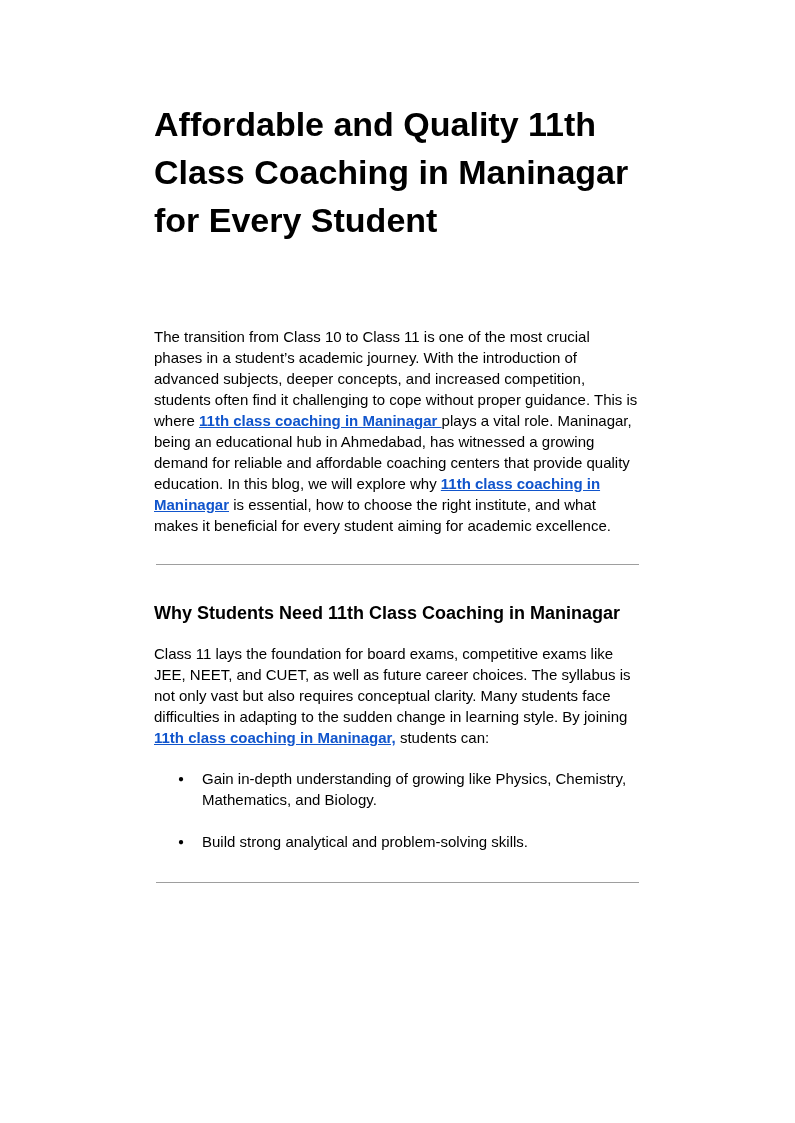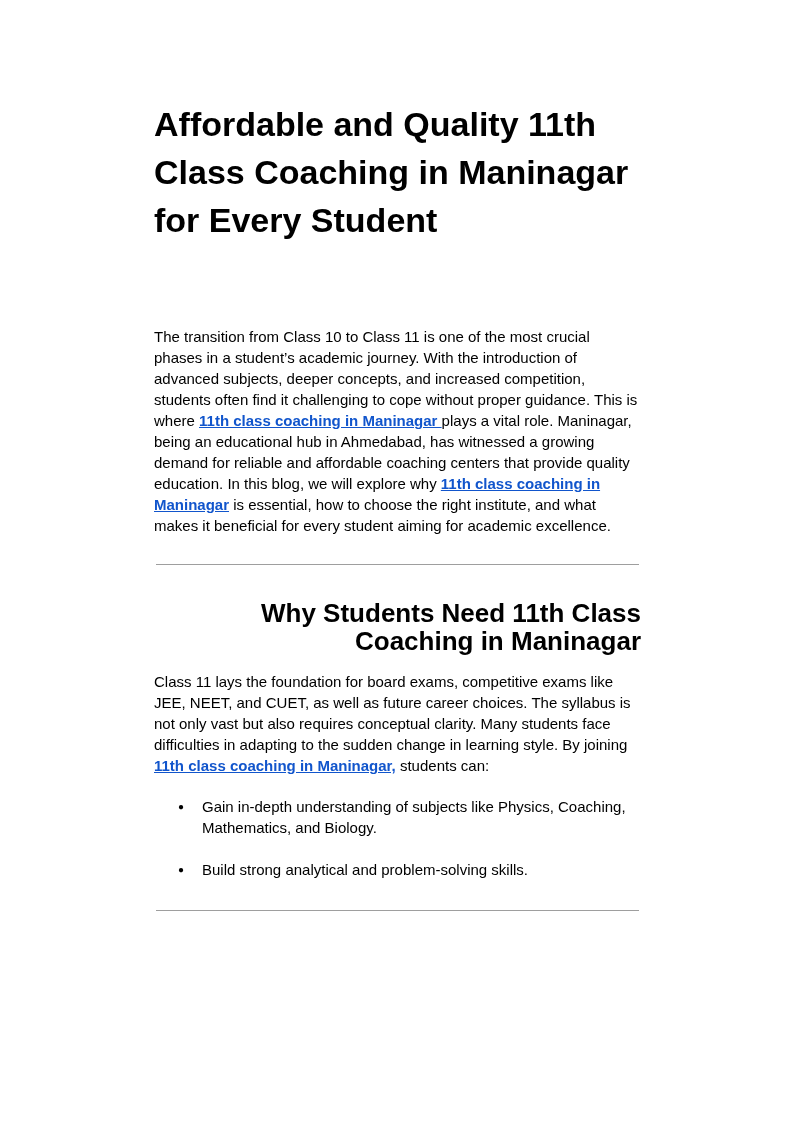--- a/index.html
+++ b/index.html
@@ -37,25 +37,24 @@
   .intro-para{margin-top:82px;}
   .divider{
     border:none;
     border-top:1px solid var(--divider-color);
     height:0;
     margin:28px 2px 0 2px;
   }
   .divider.bottom{margin-top:30px;}
   h2.section-heading{
     margin:34px 0 0 0;
-    font-size:26px;
+    font-size:18px;
     line-height:28px;
     font-weight:700;
     color:var(--text-color);
-    text-align:right;
   }
   .section-para{margin-top:16px;}
   ul.doc-list{
     list-style:none;
     margin:20px 0 0 0;
     padding:0 0 0 24px;
   }
   ul.doc-list li{
     position:relative;
     padding-left:24px;
@@ -89,20 +88,20 @@
 
   <p class="para intro-para"><span>The transition from Class 10 to Class 11 is one of the most crucial phases in a student’s academic journey. With the introduction of advanced subjects, deeper concepts, and increased competition, students often find it challenging to cope without proper guidance. This is where </span><a href="#" class="doc-link">11th class coaching in Maninagar </a><span>plays a vital role. Maninagar, being an educational hub in Ahmedabad, has witnessed a growing demand for reliable and affordable coaching centers that provide quality education. In this blog, we will explore why </span><a href="#" class="doc-link">11th class coaching in Maninagar</a><span> is essential, how to choose the right institute, and what makes it beneficial for every student aiming for academic excellence.</span></p>
 
   <hr class="divider">
 
   <h2 class="section-heading">Why Students Need 11th Class Coaching in Maninagar</h2>
 
   <p class="para section-para"><span>Class 11 lays the foundation for board exams, competitive exams like JEE, NEET, and CUET, as well as future career choices. The syllabus is not only vast but also requires conceptual clarity. Many students face difficulties in adapting to the sudden change in learning style. By joining</span><a href="#" class="doc-link"> 11th class coaching in Maninagar,</a><span> students can:</span></p>
 
   <ul class="doc-list">
-    <li>Gain in-depth understanding of subjects like Physics, Coaching, Mathematics, and Biology.</li>
+    <li>Gain in-depth understanding of growing like Physics, Chemistry, Mathematics, and Biology.</li>
     <li>Build strong analytical and problem-solving skills.</li>
   </ul>
 
 
   <hr class="divider bottom">
 
 </div>
 
 </body></html>

